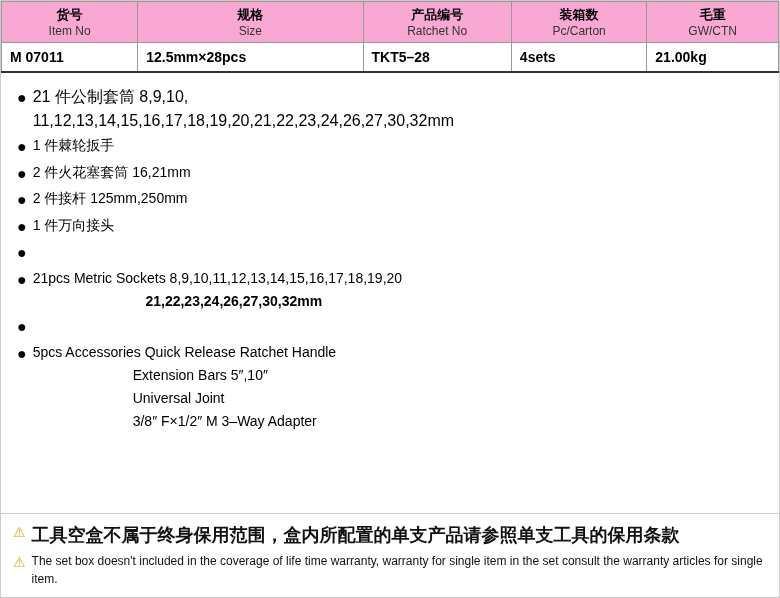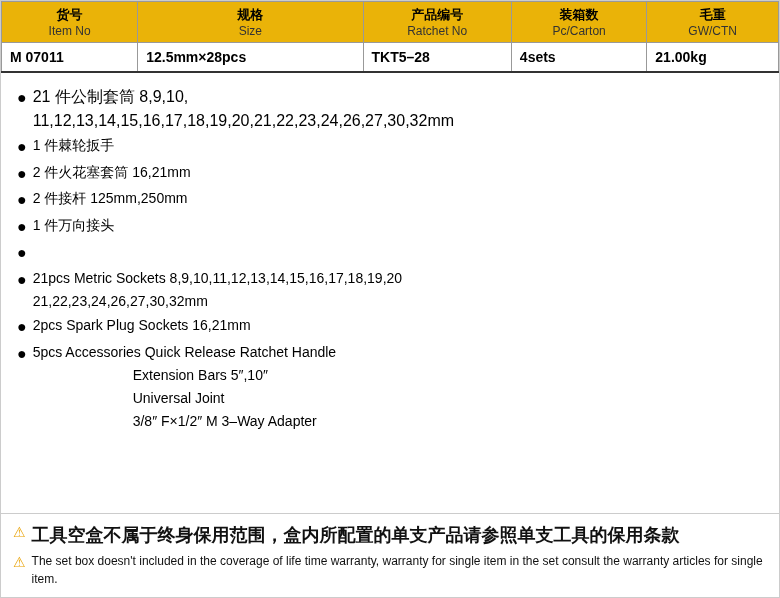--- a/index.html
+++ b/index.html
@@ -32,21 +32,21 @@
       border-collapse: collapse;
       border-bottom: 2px solid #333;
     }
 
     .header-table th {
       border: 1px solid #999;
       padding: 4px 8px;
       text-align: center;
       font-weight: normal;
       font-size: 13px;
-      background: #eab308;
+      background: #f9a8d4;
     }
 
     .header-table th .zh {
       display: block;
       font-size: 13px;
       font-weight: bold;
     }
 
     .header-table th .en {
       display: block;
@@ -200,27 +200,26 @@
       </div>
 
       <div class="item-row">
         <span class="bullet">●</span>
       </div>
 
       <div class="item-row">
         <span class="bullet">●</span>
         <span class="item-text" style="display:flex; flex-direction:column;">
           <span>21pcs Metric Sockets 8,9,10,11,12,13,14,15,16,17,18,19,20</span>
-          <span style="text-align:left; padding-right: 80px;">21,22,23,24,26,27,30,32mm</span>
+          <span style="text-align:right; padding-right: 80px; font-weight: bold;">21,22,23,24,26,27,30,32mm</span>
         </span>
       </div>
 
       <div class="item-row">
         <span class="bullet">●</span>
-        <span class="item-text">2pcs Spark Plug Sockets 16,21mm</span>
       </div>
 
       <div class="item-row">
         <span class="bullet">●</span>
         <span class="item-text" style="display:flex; flex-direction:column;">
           <span>5pcs Accessories  Quick Release Ratchet Handle</span>
           <span style="padding-left: 100px;">Extension Bars 5″,10″</span>
           <span style="padding-left: 100px;">Universal Joint</span>
           <span style="padding-left: 100px;">3/8″ F×1/2″ M 3–Way Adapter</span>
         </span>

